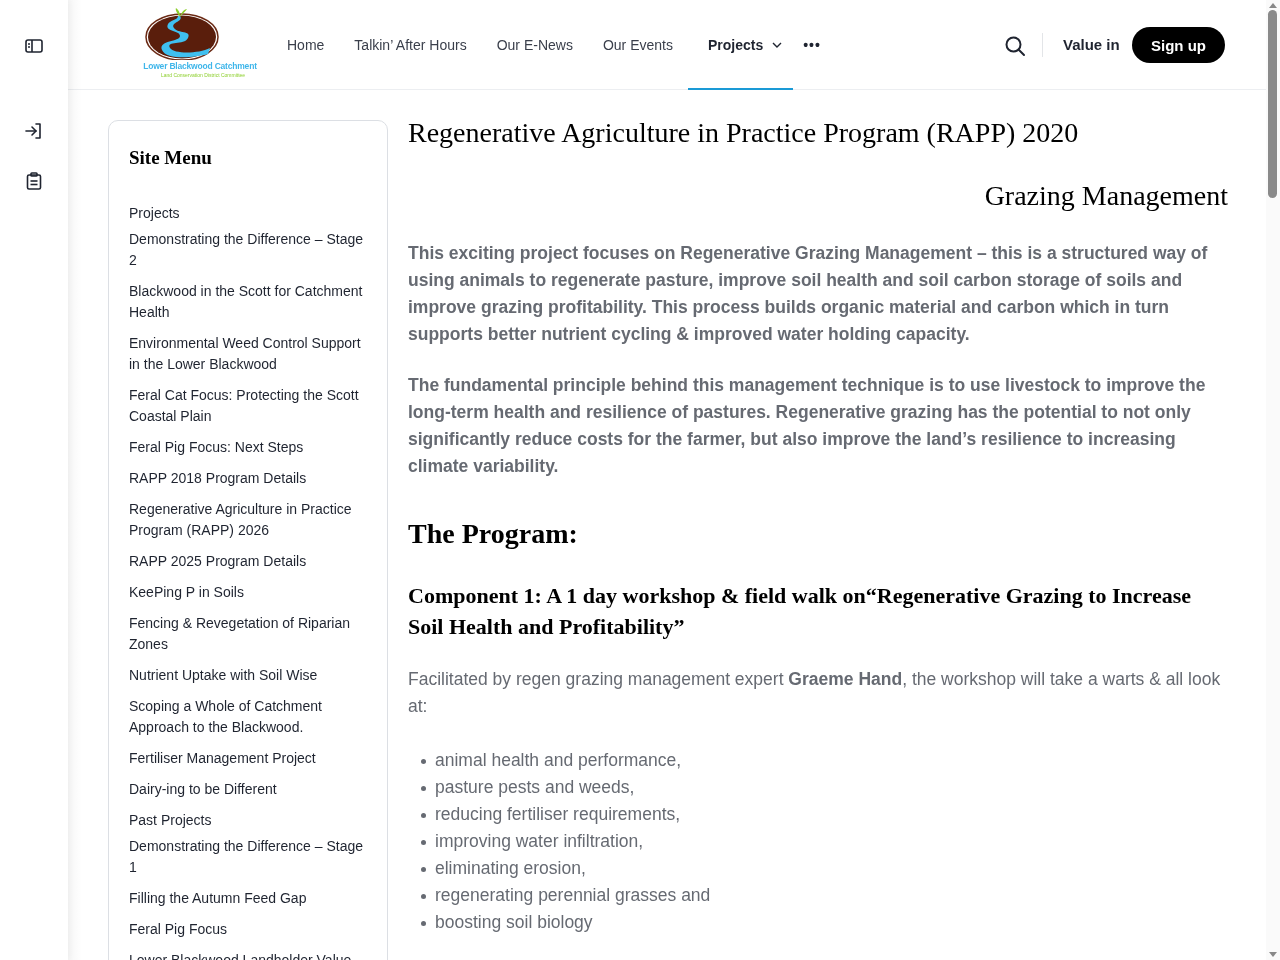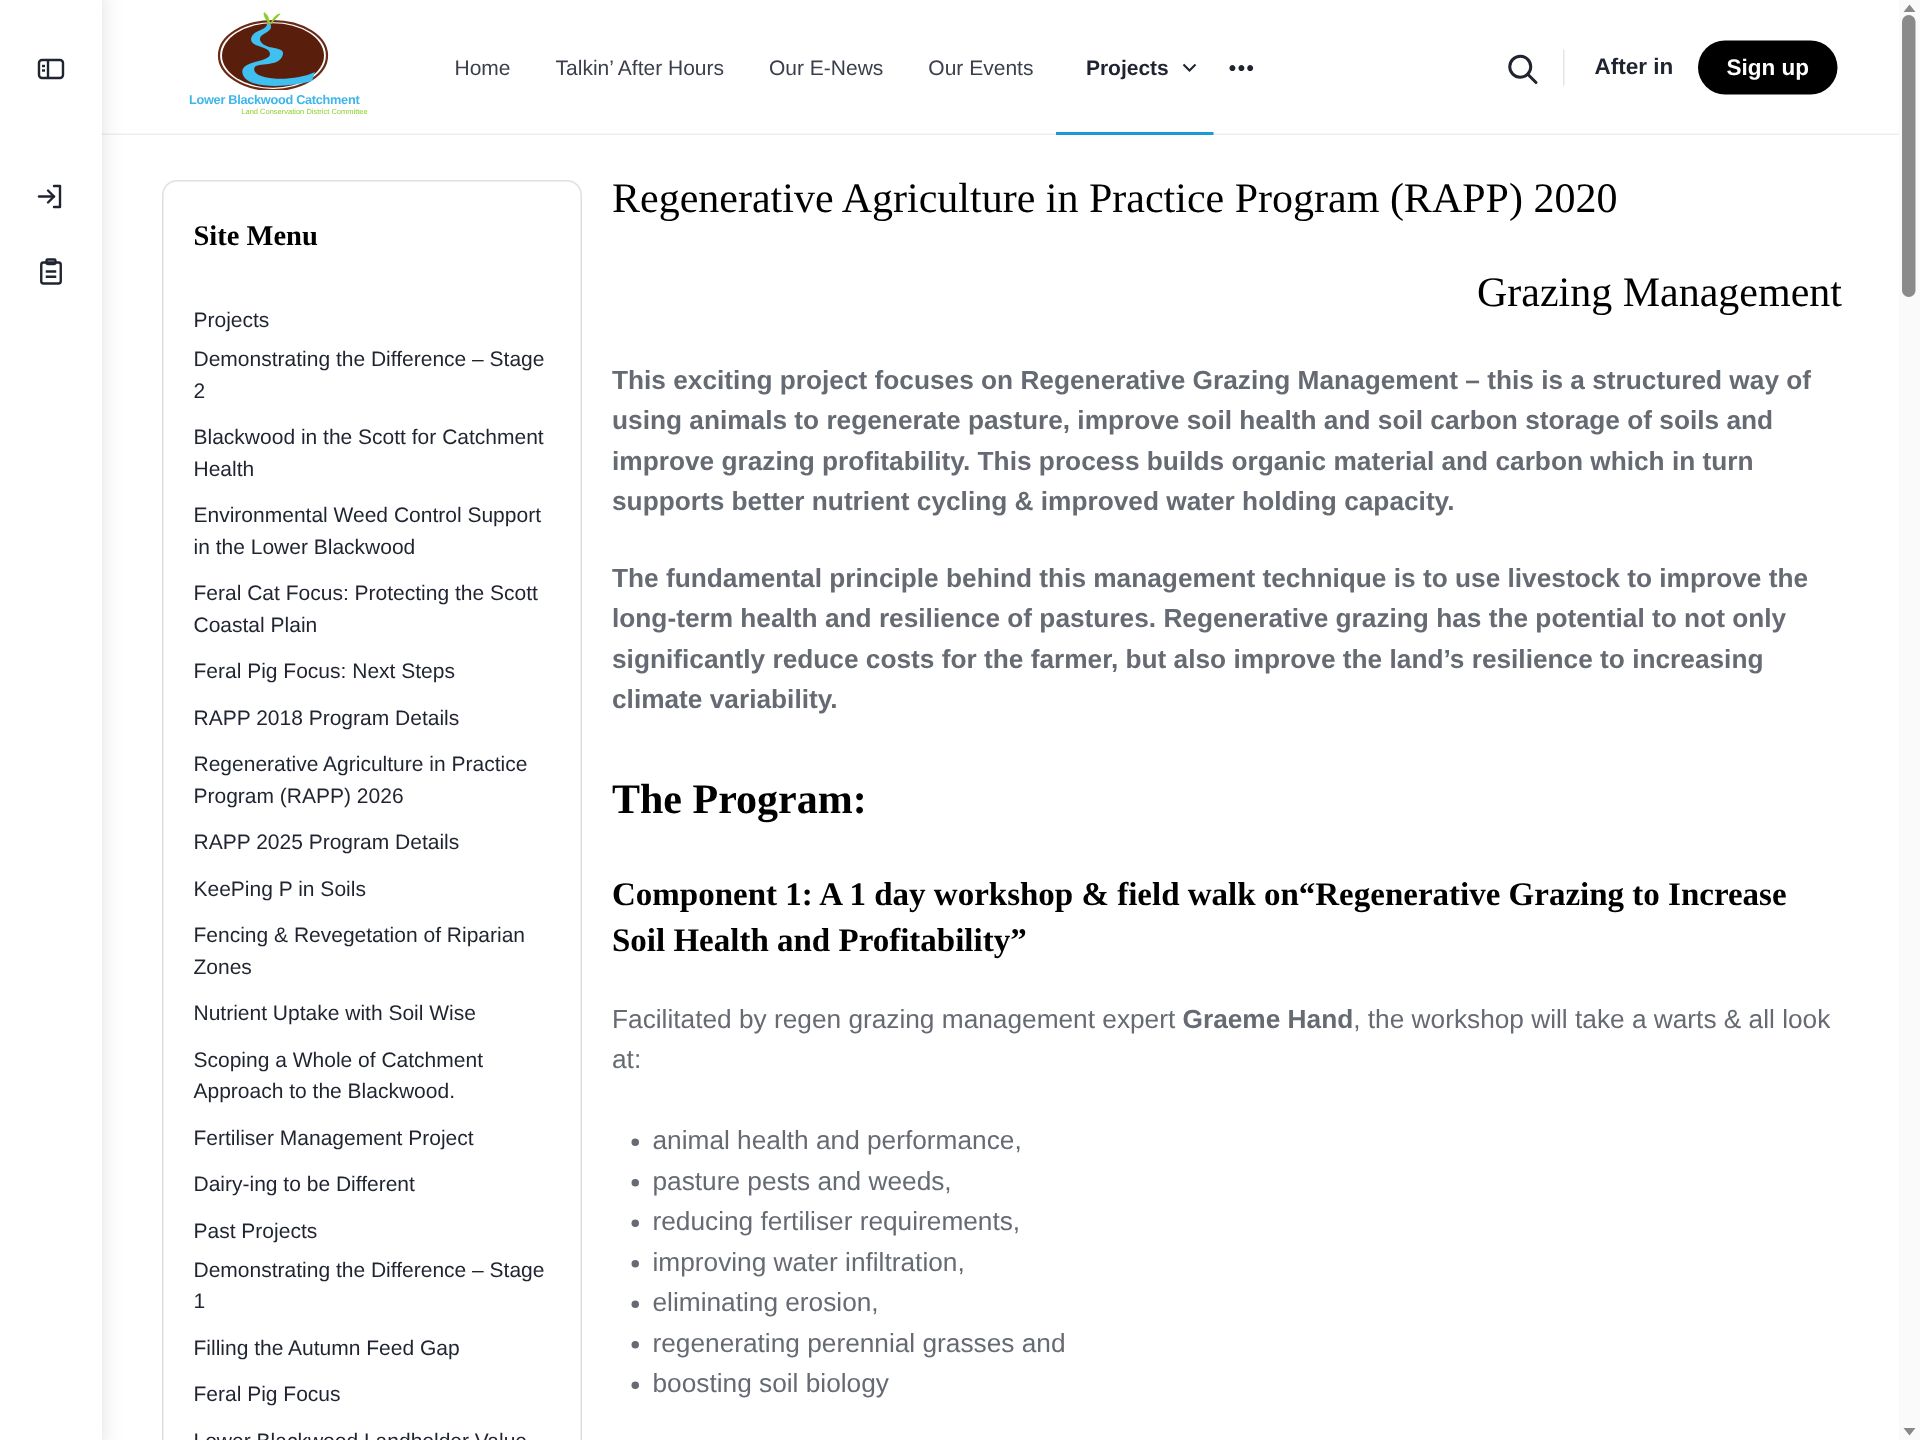--- a/index.html
+++ b/index.html
@@ -11,24 +11,24 @@
             box-shadow: 2px 0 6px rgba(0,0,0,0.04); z-index: 5; }
     .rail-icon { position: absolute; left: 24px; width: 20px; height: 20px; display: flex; align-items: center; justify-content: center; cursor: pointer; }
     .rail-icon svg { width: 20px; height: 20px; }
     .rail-shade { position: absolute; left: 68px; top: 0; width: 14px; height: 960px;
                   background: linear-gradient(to right, rgba(0,0,0,0.035), rgba(0,0,0,0)); z-index: 4; }
 
     
     .header { position: absolute; left: 68px; top: 0; width: 1198px; height: 90px; background: #fff;
               border-bottom: 1px solid #eceef1; }
     .logo { position: absolute; left: 54px; top: 8px; width: 124px; height: 74px; cursor: pointer; }
-    .logo-text1 { position: absolute; left: 4px; top: 53px; width: 124px; font-size: 8.5px; font-weight: bold; color: #3fb6ea; white-space: nowrap; letter-spacing: -0.2px; }
+    .logo-text1 { position: absolute; left: 16px; top: 53px; width: 124px; text-align: center; font-size: 8.5px; font-weight: bold; color: #3fb6ea; white-space: nowrap; letter-spacing: -0.2px; }
     .logo-text2 { position: absolute; left: 38px; top: 64px; width: 86px; text-align: center; font-size: 5px; color: #8ccf2b; white-space: nowrap; }
 
-    .nav { position: absolute; left: 220px; top: 0; height: 90px; display: flex; align-items: center; }
+    .nav { position: absolute; left: 204px; top: 0; height: 90px; display: flex; align-items: center; }
     .nav-item { position: relative; font-size: 14px; color: #3a3f4b; padding: 0 15px; height: 90px; display: flex; align-items: center; cursor: pointer; white-space: nowrap; }
     .nav-item.active { color: #1f2430; font-weight: bold; }
     .nav-item.active::after { content: ""; position: absolute; left: 0; right: 0; bottom: 0; height: 2px; background: #1a9ad6; }
     .nav-item .chev { margin-left: 8px; width: 12px; height: 12px; }
     .nav-more { font-size: 14px; font-weight: bold; color: #1f2430; letter-spacing: 1px; padding: 0 10px; cursor: pointer; height: 90px; display:flex; align-items:center; }
 
     .search-btn { position: absolute; left: 936px; top: 35px; width: 22px; height: 22px; cursor: pointer; }
     .header-divider { position: absolute; left: 974px; top: 33px; width: 1px; height: 24px; background: #e3e5e8; }
     .signin { position: absolute; left: 995px; top: 36px; font-size: 15px; font-weight: bold; color: #1f2430; cursor: pointer; }
     .signup { position: absolute; left: 1064px; top: 27px; width: 93px; height: 36px; border-radius: 18px; background: #000000; color: #ffffff; font-size: 15px; font-weight: bold; display: flex; align-items: center; justify-content: center; cursor: pointer; border: none; }
@@ -116,21 +116,21 @@
     <div class="nav-more">•••</div>
   </nav>
 
   <div class="search-btn">
     <svg viewBox="0 0 22 22" fill="none" stroke="#1f2430" stroke-width="2">
       <circle cx="9.5" cy="9.5" r="7"></circle>
       <line x1="14.5" y1="14.5" x2="20" y2="20" stroke-linecap="round"></line>
     </svg>
   </div>
   <div class="header-divider"></div>
-  <div class="signin">After in</div>
+  <div class="signin">Value in</div>
   <button class="signup">Sign up</button>
 </div>
 
 <div class="scrollbar">
   <div class="scroll-up"></div>
   <div class="scroll-thumb"></div>
   <div class="scroll-down"></div>
 </div>
 
 <aside class="site-menu">

